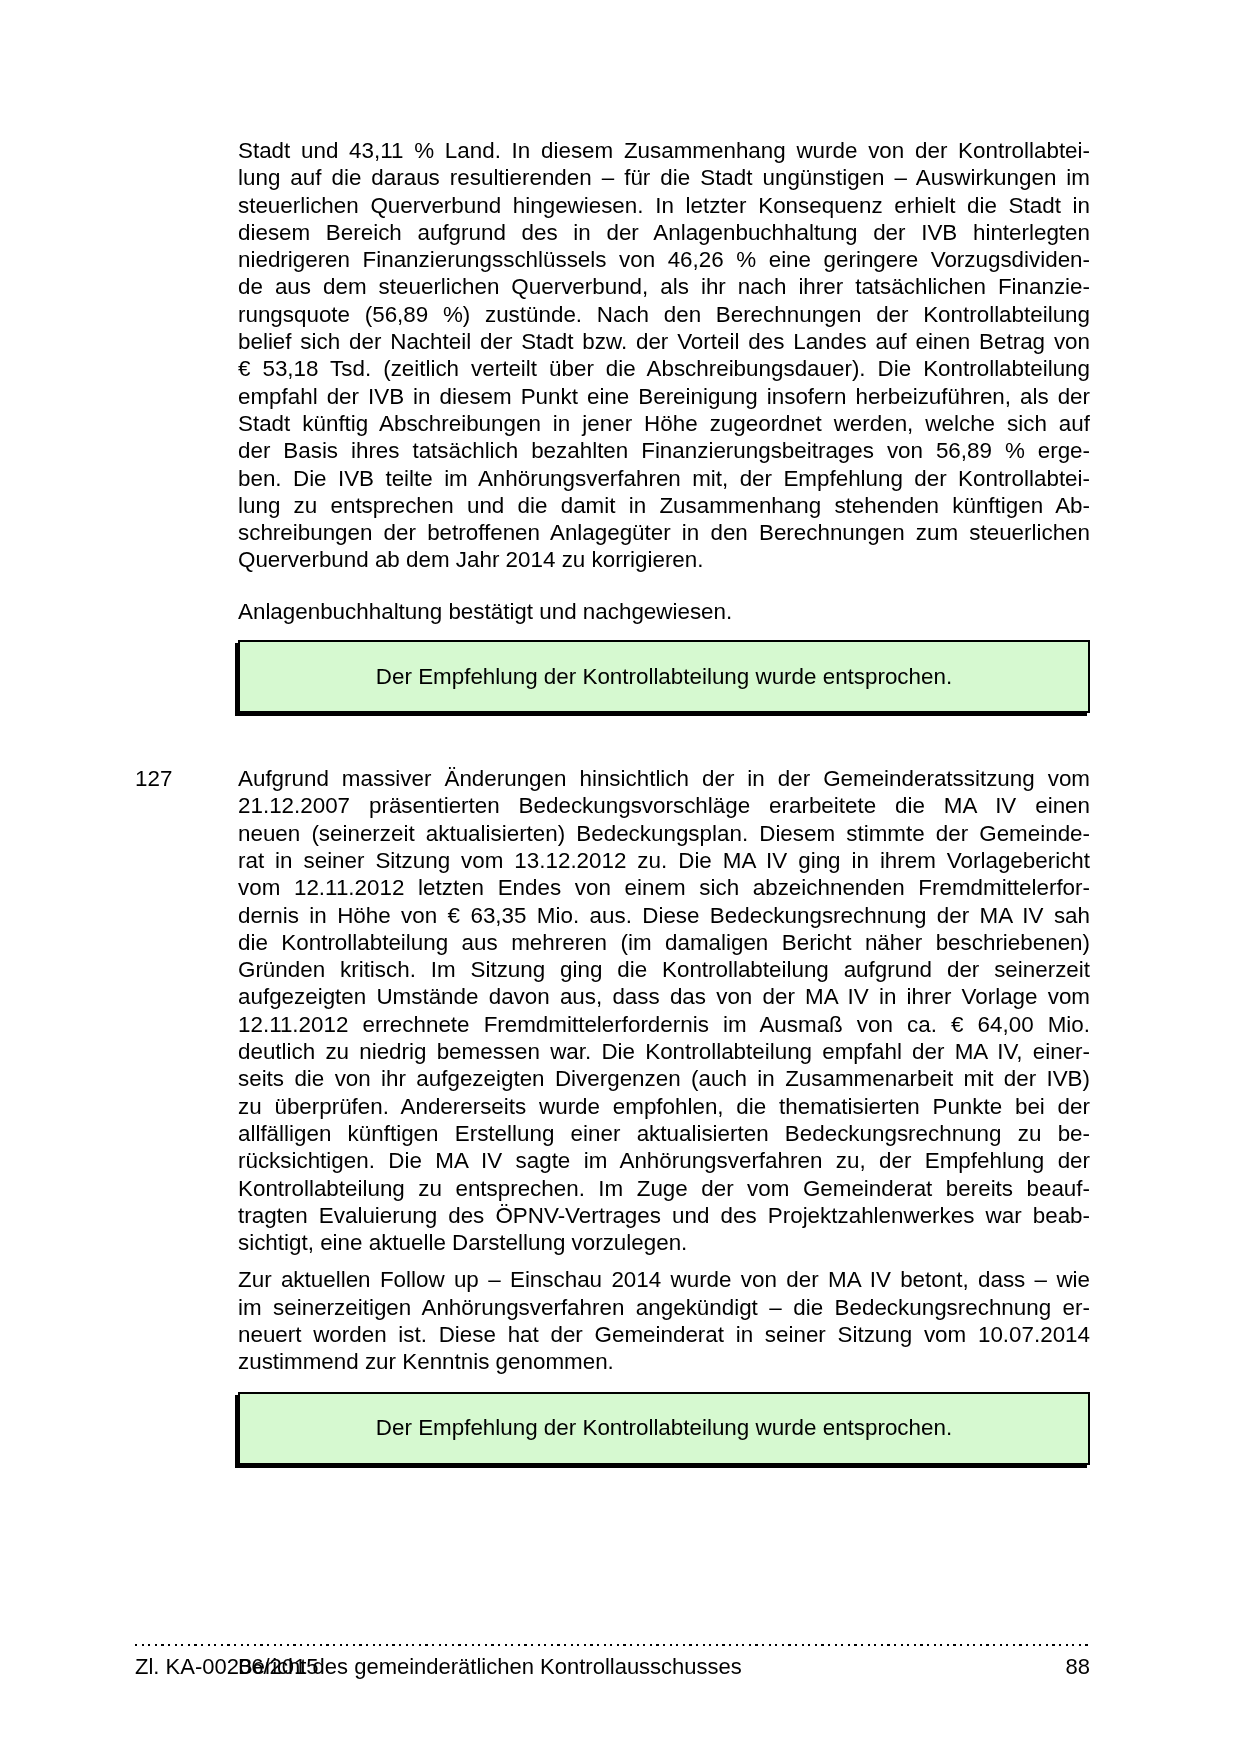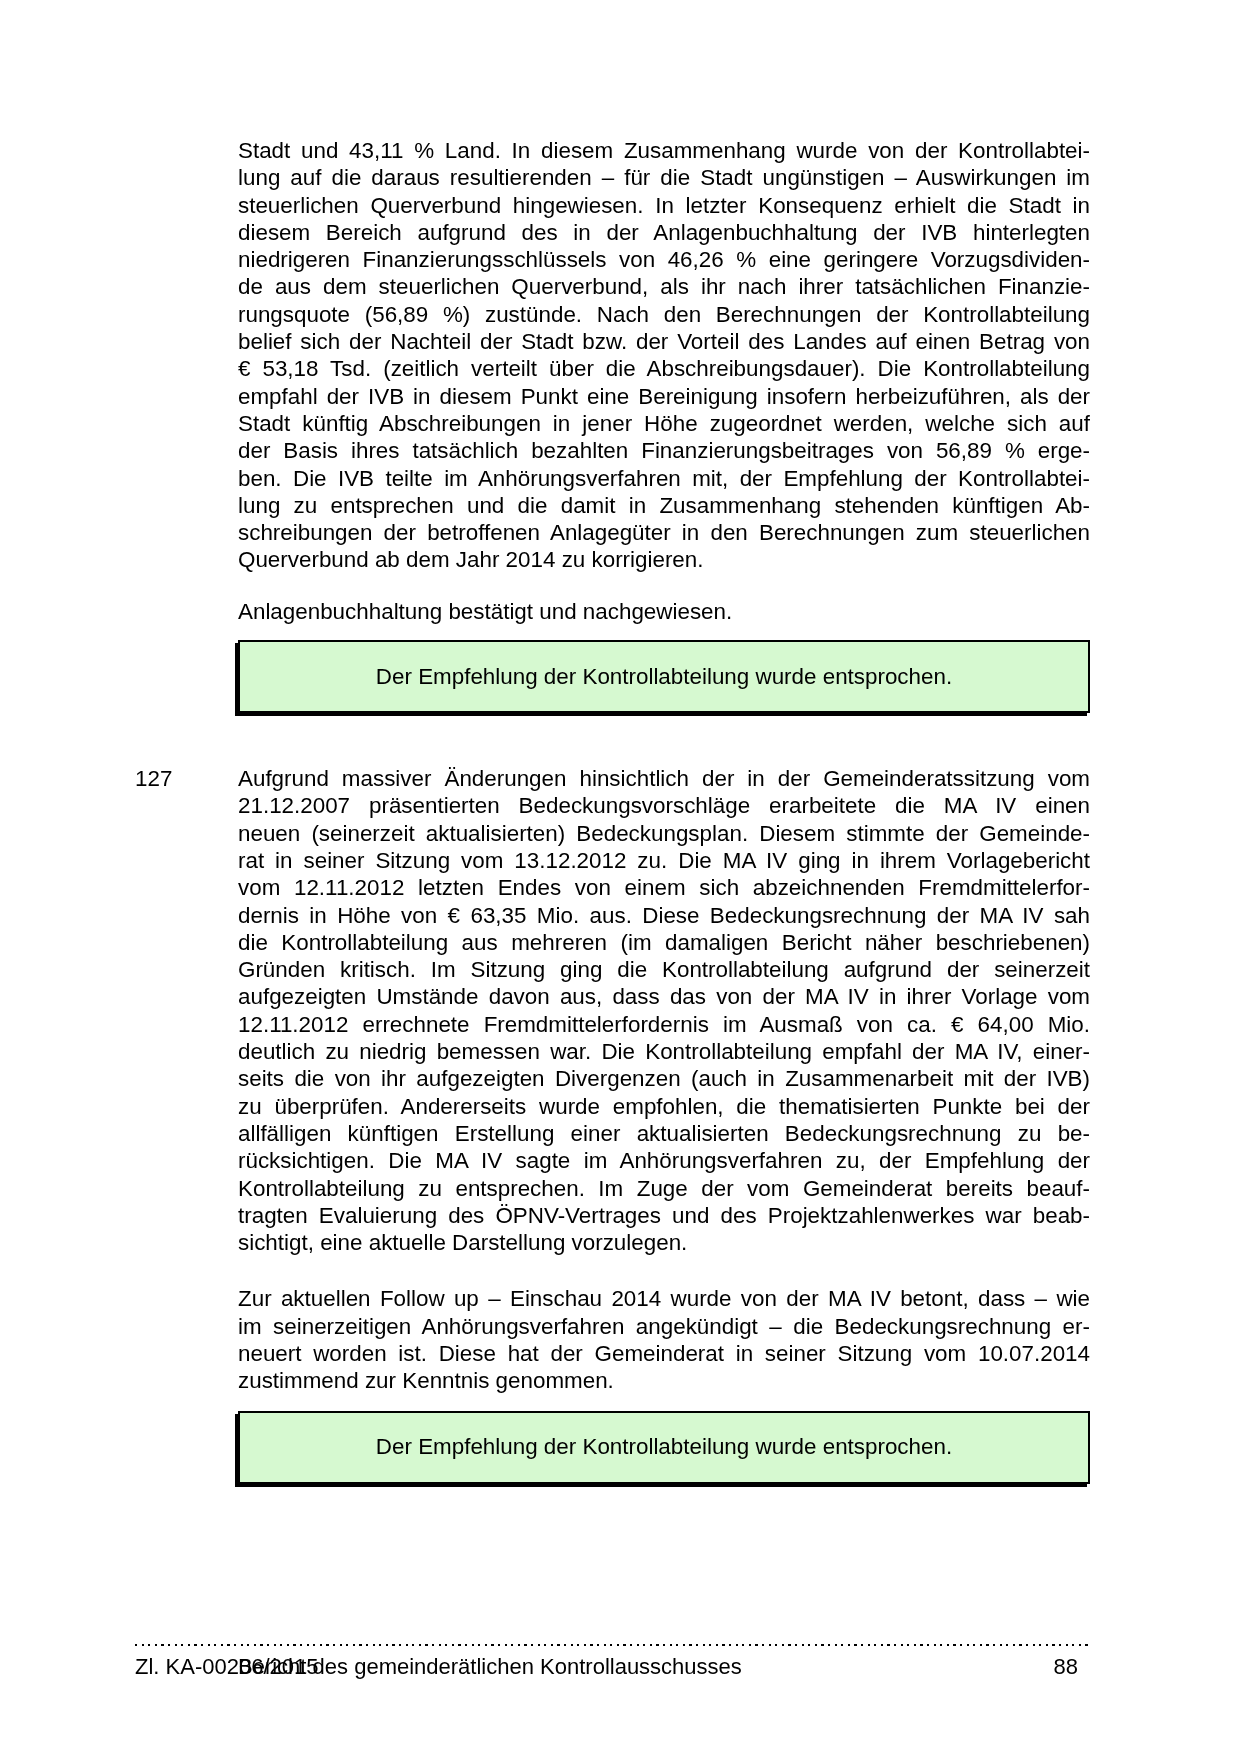--- a/index.html
+++ b/index.html
@@ -29,21 +29,21 @@
     text-align-last: justify;
     white-space: normal;
   }
   .para .line.pl {            
     text-align-last: left;
   }
 
   .block-p2    { margin-top: 24px; }
   .block-box1  { margin-top: 15px; }
   .block-item  { margin-top: 52px; }
-  .block-p3    { margin-top: 29px; }
+  .block-p3    { margin-top: 10px; }
   .block-box2  { margin-top: 16px; }
 
   .item { position: relative; }
   .item-number {
     position: absolute;
     left: -103px;
     top: 0;
     line-height: 27.3px;
   }
 
@@ -84,21 +84,21 @@
     height: 24px;
   }
   .footer-ref  { position: absolute; left: 0; top: 0; white-space: nowrap; }
   .footer-title{
     position: absolute;
     left: 103px;           
     width: 852px;
     text-align: left;
     top: 0;
   }
-  .footer-page { position: absolute; right: 12px; top: 0; }
+  .footer-page { position: absolute; right: 0; top: 0; }
 </style>
 </head>
 <body>
 
 <div class="page">
 
   <div class="content">
 
     <div class="para" id="p1">
         <div class="line">Stadt und 43,11 % Land. In diesem Zusammenhang wurde von der Kontrollabtei-</div>

